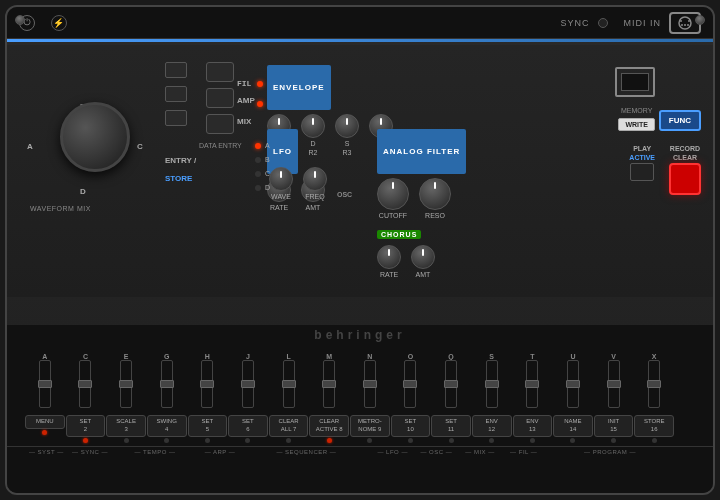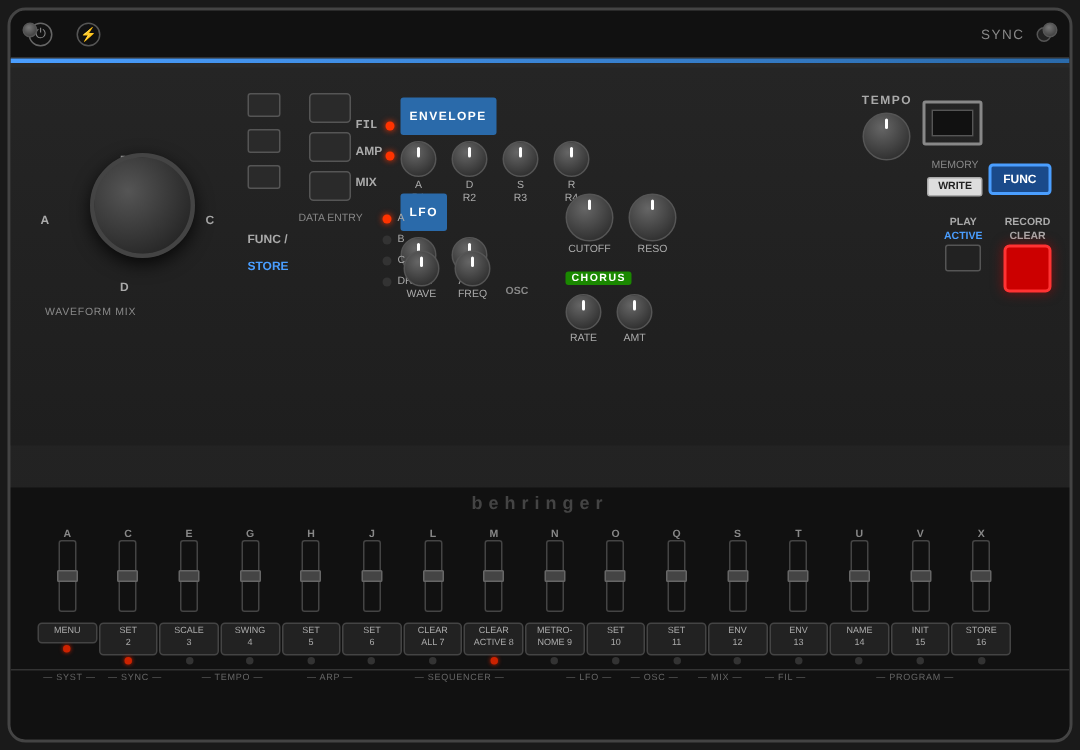--- a/index.html
+++ b/index.html
@@ -93,21 +93,21 @@
     .data-btn {
       width: 28px; height: 20px;
       background: #2a2a2a;
       border: 1.5px solid #555;
       border-radius: 3px;
     }
 
     
     .section-header {
       background: #2a6aaa;
-      padding: 8px 6px;
+      padding: 18px 6px;
       font-size: 8px;
       color: white;
       font-weight: bold;
       letter-spacing: 1px;
       display: inline-block;
       border-radius: 2px;
     }
 
     
     .knob {
@@ -249,20 +249,33 @@
   <div class="screw br"></div>
 
   <div class="top-bar">
     <div class="top-icon power">⏻</div>
     <div class="top-icon">⚡</div>
     <div class="top-spacer"></div>
     <div class="top-section">
       <span class="top-label">SYNC</span>
       <div class="jack-small"></div>
     </div>
+    <div class="top-section">
+      <span class="top-label">MIDI IN</span>
+      <div class="midi-connector">
+        <svg viewBox="0 0 20 14">
+          <circle cx="10" cy="7" r="6" stroke="#888" stroke-width="1.5" fill="none"></circle>
+          <circle cx="6" cy="5" r="1" fill="#888"></circle>
+          <circle cx="14" cy="5" r="1" fill="#888"></circle>
+          <circle cx="10" cy="9" r="1" fill="#888"></circle>
+          <circle cx="7" cy="9" r="1" fill="#888"></circle>
+          <circle cx="13" cy="9" r="1" fill="#888"></circle>
+        </svg>
+      </div>
+    </div>
   </div>
 
   <div style="height:3px; background: linear-gradient(90deg, #4a9eff, #2a6aaa); margin: 0;"></div>
 
   <div style="position:absolute; top:42px; left:22px; display:flex; align-items:center; gap:4px;">
     <div>
       <span style="font-size:13px; font-weight:900; color:#4a9eff; font-style:italic;">Pro VS</span>
     </div>
     <div style="margin-left:20px;">
       <span style="font-size:20px; font-weight:900; color:#4a9eff; font-style:italic;">Pro VS</span>
@@ -289,21 +302,21 @@
   </div>
 
   <div style="position:absolute; top:55px; left:192px; display:flex; flex-direction:column; gap:6px; align-items:center;">
     <div class="data-btn"></div>
     <div class="data-btn"></div>
     <div class="data-btn"></div>
     <div style="font-size:7px; color:#888; margin-top:2px; text-align:center;">DATA ENTRY</div>
   </div>
 
   <div style="position:absolute; top:142px; left:158px;">
-    <span style="font-size:8px; color:#aaa; font-weight:bold;">FUNC /</span>
+    <span style="font-size:8px; color:#aaa; font-weight:bold;">ENTRY /</span>
     <br>
     <span style="font-size:8px; color:#4a9eff; font-weight:bold;">STORE</span>
   </div>
 
   <div style="position:absolute; top:72px; left:230px; display:flex; flex-direction:column; gap:8px;">
     <span style="font-size:8px; color:#aaa; font-weight:bold;font-family:Liberation Mono, monospace;">FIL</span>
     <span style="font-size:8px; color:#aaa; font-weight:bold;">AMP</span>
     <span style="font-size:8px; color:#aaa; font-weight:bold; margin-top:4px;">MIX</span>
   </div>
 
@@ -381,20 +394,23 @@
       <div class="knob-label">WAVE</div>
     </div>
     <div class="knob-group">
       <div class="knob"></div>
       <div class="knob-label">FREQ</div>
     </div>
     <div style="font-size:7px; color:#888; font-weight:bold; align-self:flex-end; margin-bottom:2px;">OSC</div>
   </div>
 
   <div style="position:absolute; top:122px; left:370px;">
+    <div style="margin-bottom:4px;">
+      <div class="section-header">ANALOG FILTER</div>
+    </div>
     <div style="display:flex; gap:10px; align-items:flex-end;">
       <div class="knob-group">
         <div class="knob large"></div>
         <div class="knob-label">CUTOFF</div>
       </div>
       <div class="knob-group">
         <div class="knob large"></div>
         <div class="knob-label">RESO</div>
       </div>
     </div>
@@ -406,24 +422,20 @@
         <div class="knob"></div>
         <div class="knob-label">RATE</div>
       </div>
       <div class="knob-group">
         <div class="knob"></div>
         <div class="knob-label">AMT</div>
       </div>
     </div>
   </div>
 
-  <div style="position:absolute; top:55px; right:105px; display:flex; flex-direction:column; align-items:center;">
-    <span style="font-size:8px; color:#aaa; font-weight:bold; letter-spacing:1px;">TEMPO</span>
-    <div class="knob large" style="margin-top:4px;"></div>
-  </div>
 
   <div style="position:absolute; top:60px; right:58px; width:40px; height:30px; border:2px solid #888; border-radius:2px; display:flex; align-items:center; justify-content:center;">
     <div style="width:28px; height:18px; border:1px solid #555; background:#111;"></div>
   </div>
 
   <div style="position:absolute; top:100px; right:58px; display:flex; flex-direction:column; align-items:center; gap:4px;">
     <span style="font-size:7px; color:#888;">MEMORY</span>
     <button style="background:#ddd; border:1px solid #aaa; border-radius:2px; font-size:7px; font-weight:bold; padding:2px 6px; cursor:pointer; color:#222;">WRITE</button>
   </div>
 

